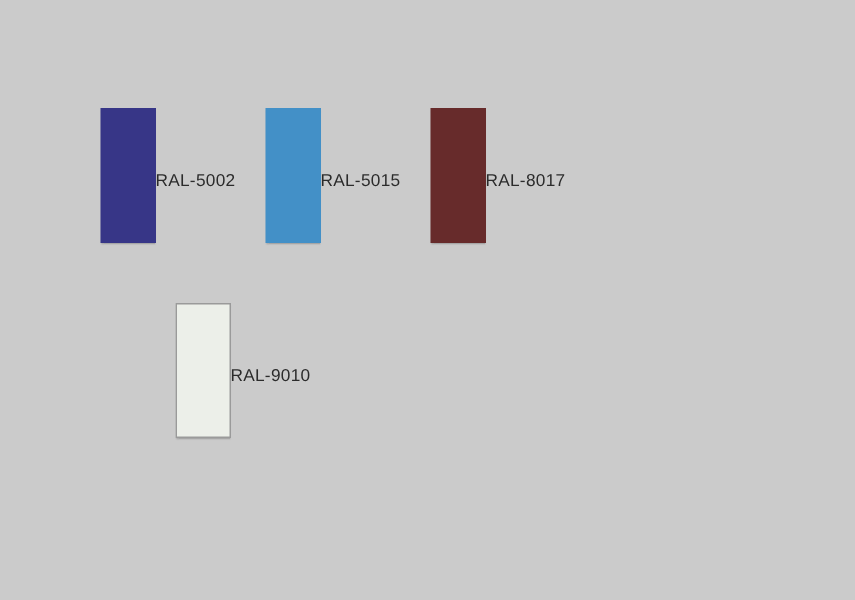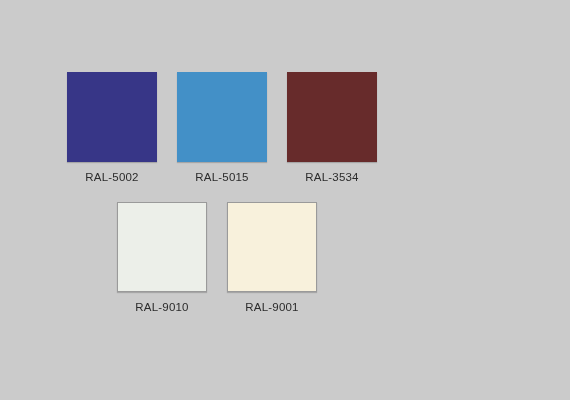--- a/index.html
+++ b/index.html
@@ -33,21 +33,21 @@
     align-items: flex-start;
   }
 
   #row-top    { top: 72px;  left: 67px;  }
   #row-bottom { top: 202px; left: 117px; }
 
   .swatch-cell {
     width: 90px;
     margin-right: 20px;
     display: flex;
-    flex-direction: column;
+    flex-direction: row;
     align-items: center;
   }
 
   .swatch-chip {
     width: 90px;
     height: 90px;
     box-sizing: border-box;
     display: block;
     box-shadow: 0 1px 1px rgba(0,0,0,0.18);
   }
@@ -78,31 +78,27 @@
       <div class="swatch-label" style="color: rgb(43, 43, 43);">RAL-5002</div>
     </div>
 
     <div class="swatch-cell">
       <div class="swatch-chip" style="background-color: rgb(67, 144, 199);"></div>
       <div class="swatch-label" style="color: rgb(43, 43, 43);">RAL-5015</div>
     </div>
 
     <div class="swatch-cell">
       <div class="swatch-chip" style="background-color: rgb(103, 43, 43);"></div>
-      <div class="swatch-label" style="color: rgb(43, 43, 43);">RAL-3534</div>
+      <div class="swatch-label" style="color: rgb(43, 43, 43);">RAL-8017</div>
     </div>
 
   </div>
 
   <div class="swatch-row" id="row-bottom">
     <div class="swatch-cell">
       <div class="swatch-chip bordered" style="background-color: rgb(236, 239, 233);"></div>
       <div class="swatch-label" style="color: rgb(43, 43, 43); text-align: center;">RAL-9010</div>
     </div>
 
-    <div class="swatch-cell">
-      <div class="swatch-chip bordered" style="background-color: rgb(248, 241, 220);"></div>
-      <div class="swatch-label" style="color: rgb(43, 43, 43);">RAL-9001</div>
-    </div>
 
   </div>
 
 </div>
 
 </body></html>

